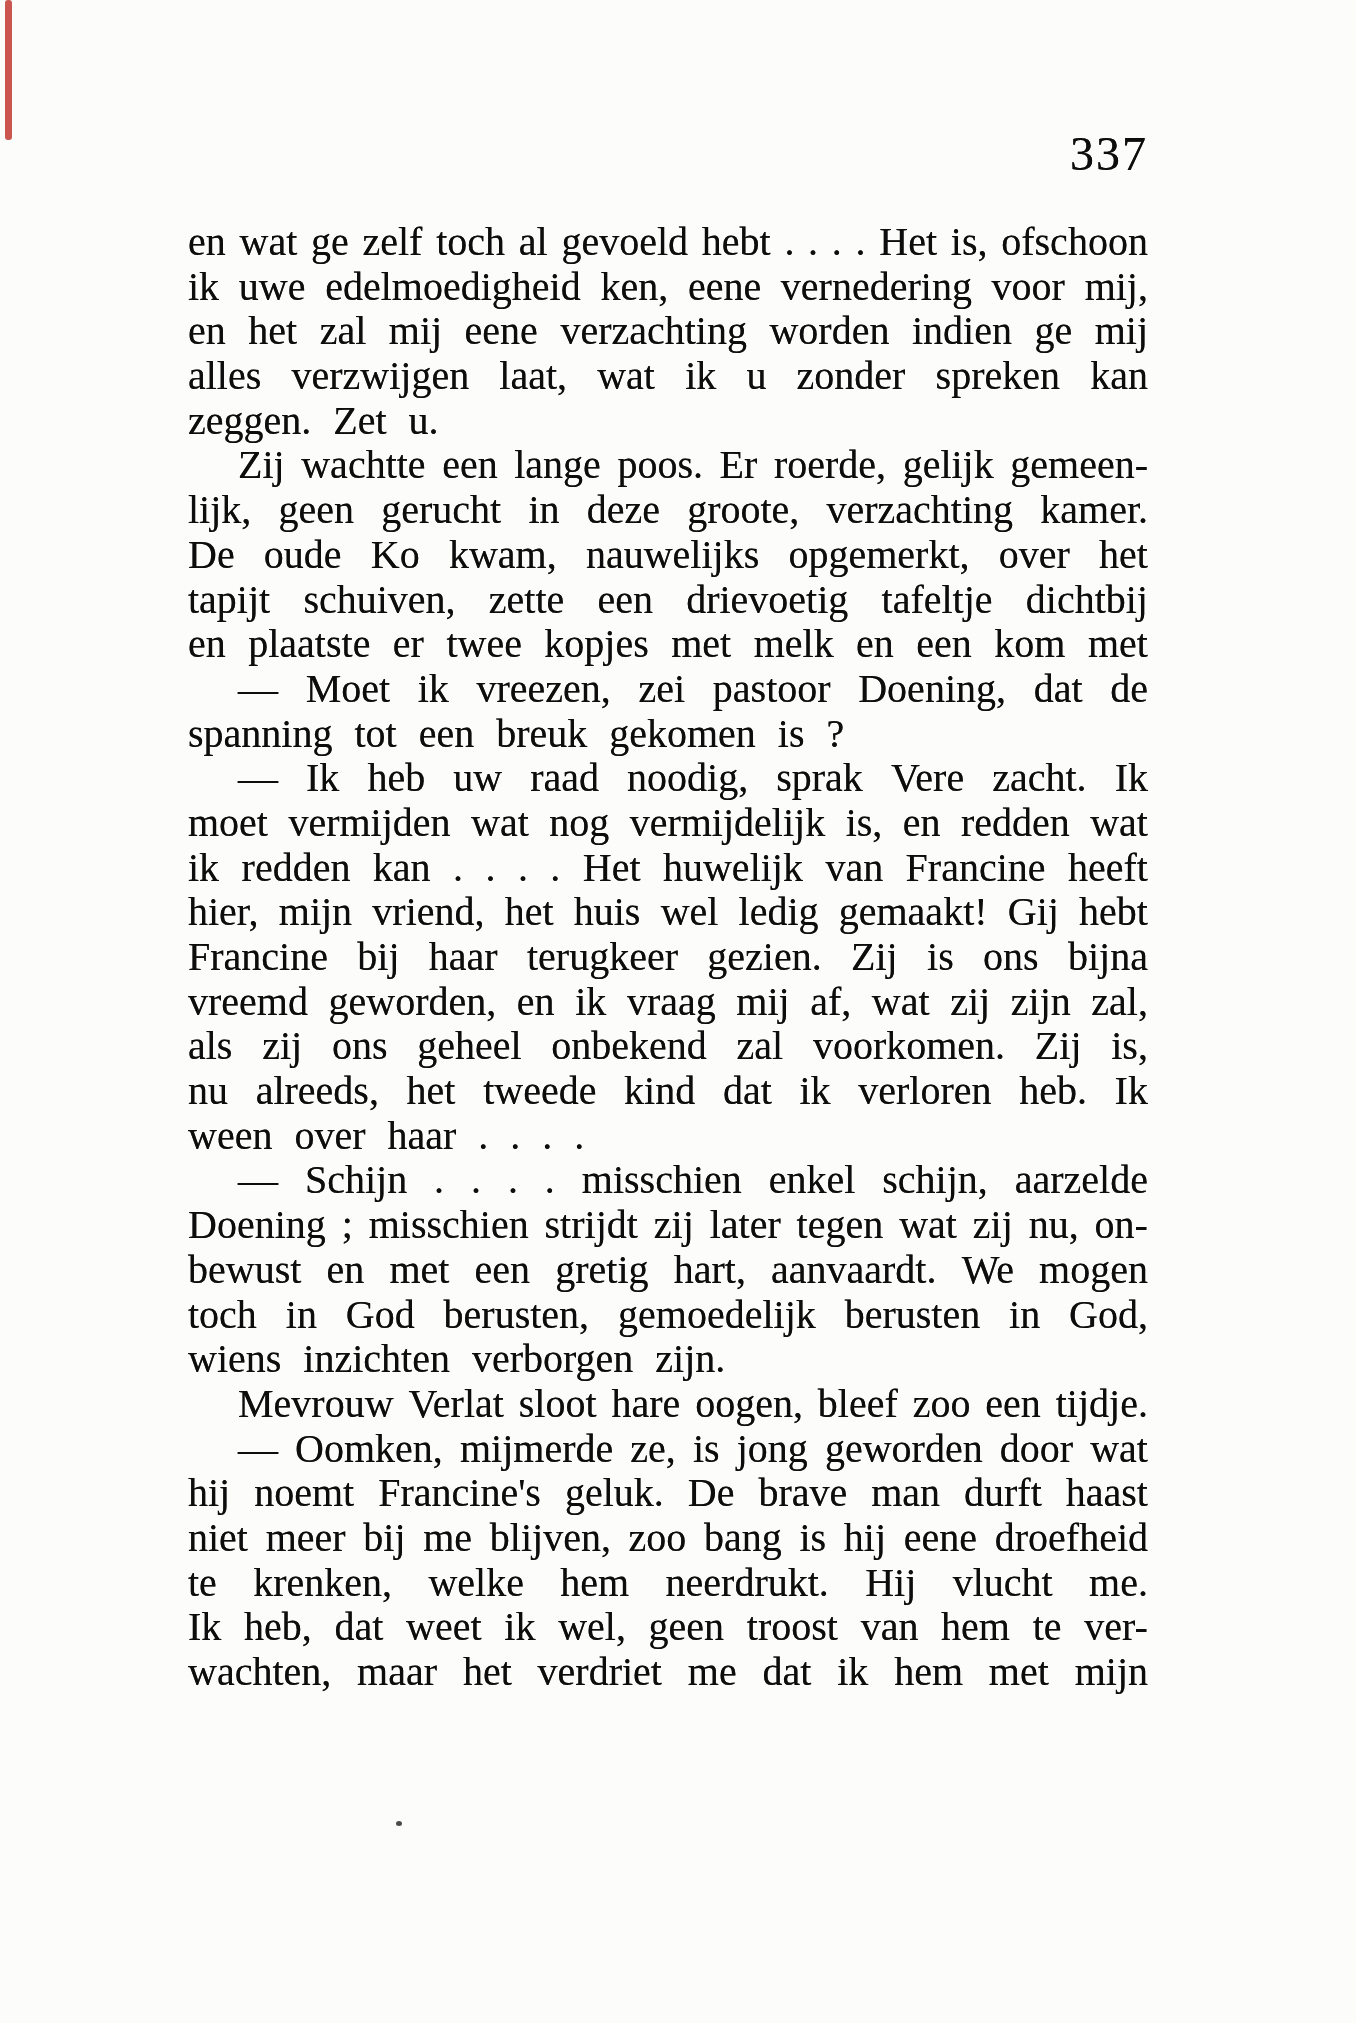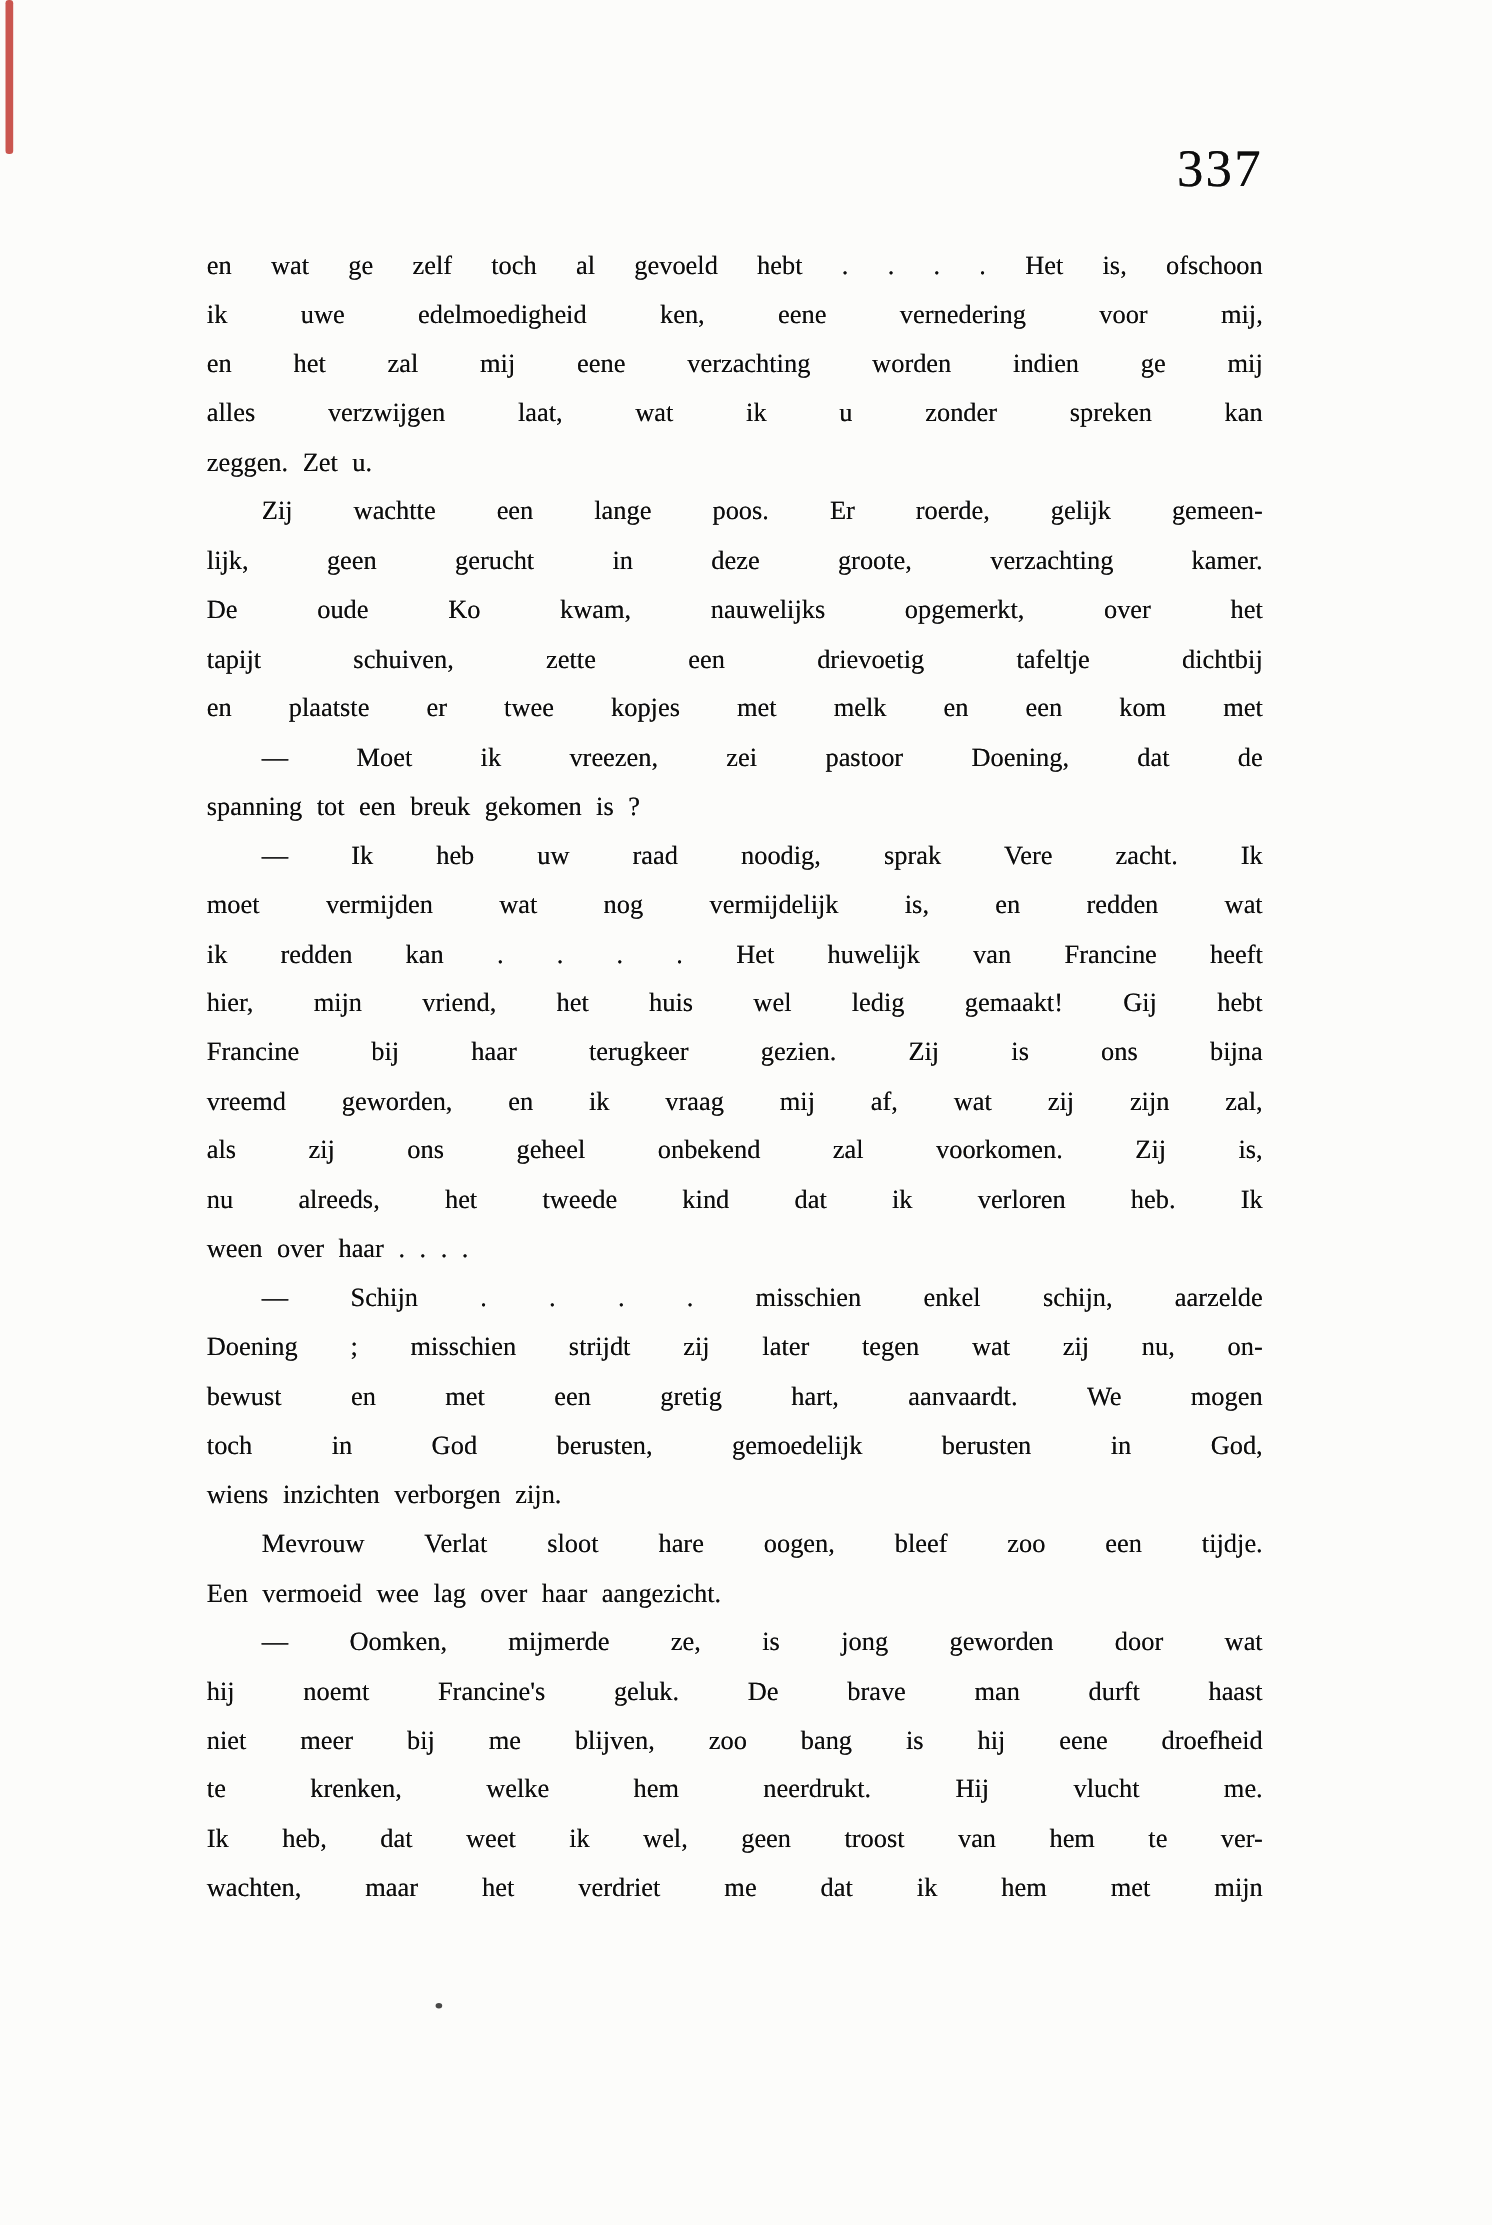--- a/index.html
+++ b/index.html
@@ -25,21 +25,21 @@
   }
   .text-block {
     position: absolute;
     left: 188px;
     top: 220px;
     width: 960px;
   }
   .line {
     height: 44.7px;
     line-height: 44.7px;
-    font-size: 24px;
+    font-size: 40px;
     white-space: nowrap;
     text-shadow: 0 0 0.6px rgba(0,0,0,0.7);
   }
   .line.justify {
     display: flex;
     justify-content: space-between;
   }
   .line.left {
     word-spacing: 0.30em;
   }
@@ -337,21 +337,20 @@
         <span class="word">Mevrouw</span>
         <span class="word">Verlat</span>
         <span class="word">sloot</span>
         <span class="word">hare</span>
         <span class="word">oogen,</span>
         <span class="word">bleef</span>
         <span class="word">zoo</span>
         <span class="word">een</span>
         <span class="word">tijdje.</span>
       </div>
-      <div class="line left">Een vermoeid wee lag over haar aangezicht.</div>
       <div class="line justify indent">
         <span class="word">—</span>
         <span class="word">Oomken,</span>
         <span class="word">mijmerde</span>
         <span class="word">ze,</span>
         <span class="word">is</span>
         <span class="word">jong</span>
         <span class="word">geworden</span>
         <span class="word">door</span>
         <span class="word">wat</span>

